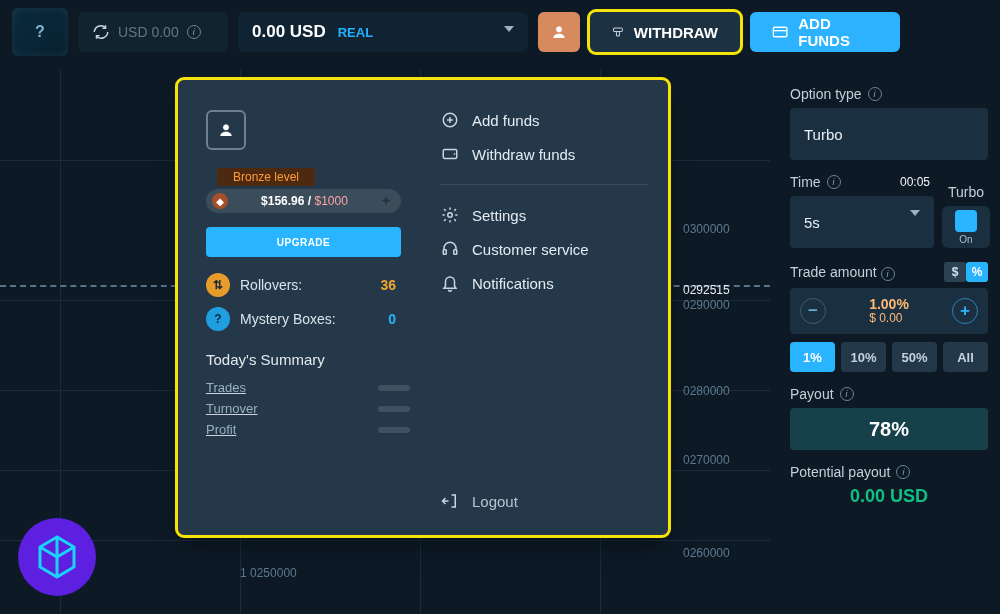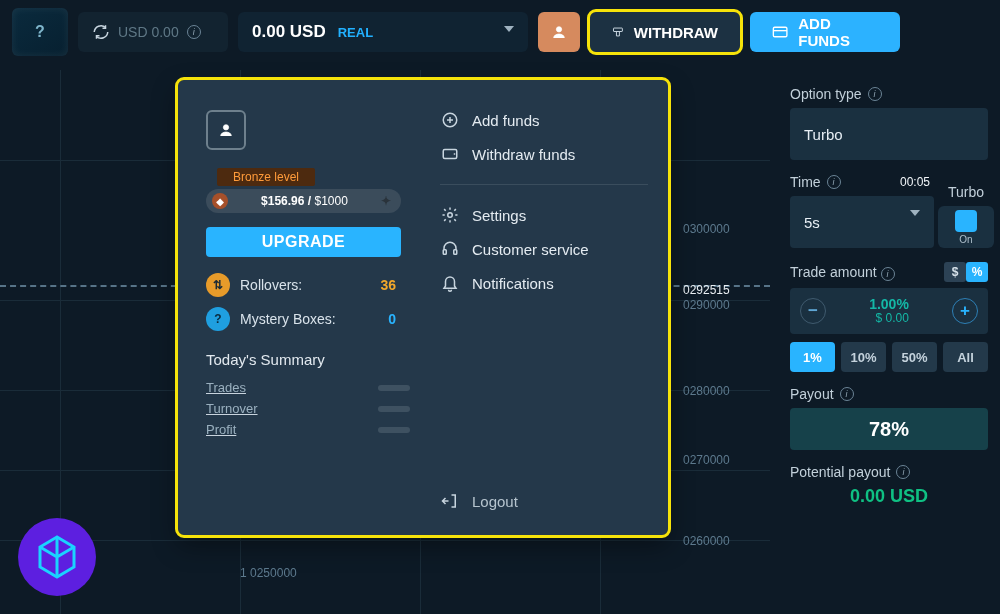--- a/index.html
+++ b/index.html
@@ -31,22 +31,22 @@
   
   .popover { position:absolute; top:80px; left:178px; width:490px; height:455px; background:#24384a; border-radius:6px; display:flex; padding:30px 20px 24px 28px; box-shadow:0 10px 26px rgba(0,0,0,0.4); }
   .popover.hl-yellow { outline:3px solid #f6e30a; }
   .pcol-left { width:210px; display:flex; flex-direction:column; }
   .pcol-right { flex:1; margin-left:24px; display:flex; flex-direction:column; gap:14px; font-size:15px; }
   .pavatar { width:40px; height:40px; border:2px solid #6e808d; border-radius:6px; display:flex; align-items:center; justify-content:center; margin-bottom:18px; }
   .level-tag { background:#4d2a0f; color:#ff9b3a; font-size:12px; padding:2px 16px; margin-left:11px; border-radius:2px; width:fit-content; }
   .level-bar { margin-top:3px; width:195px; height:24px; background:#3b4c5b; border-radius:12px; display:flex; align-items:center; padding:0 10px 0 6px; font-size:12px; justify-content:space-between; }
   .level-bar .lv-ic { width:16px;height:16px;background:#a6502a;border-radius:50%;display:flex;align-items:center;justify-content:center; color:#fff; font-size:10px;}
   .level-bar .vals { color:#fff; font-weight:bold; }
-  .level-bar .max { color:#ffffff; }
-  .upgrade-btn { margin-top:14px; width:195px; height:30px; background:#29b4ff; color:#fff; border-radius:4px; display:flex; align-items:center; justify-content:center; font-weight:bold; font-size:16px; letter-spacing:0.5px; }
+  .level-bar .max { color:#fca5a5; }
+  .upgrade-btn { margin-top:14px; width:195px; height:30px; background:#29b4ff; color:#fff; border-radius:4px; display:flex; align-items:center; justify-content:center; font-weight:bold; font-size:10px; letter-spacing:0.5px; }
   .stat-row { margin-top:16px; display:flex; align-items:center; gap:10px; font-size:14px; }
   .stat-ic { width:24px;height:24px;border-radius:50%;display:flex;align-items:center;justify-content:center;font-size:12px;font-weight:bold; }
   .stat-ic.roll { background:#e79b2a; color:#1a2a36; }
   .stat-ic.myst { background:#1f9fe0; color:#0a2a3d; }
   .stat-row .label { color:#d9e3eb; }
   .stat-row .val { color:#f2a72a; font-weight:bold; margin-left:auto; padding-right:20px; }
   .stat-row .val.blue { color:#29b4ff; }
   .summary-title { margin-top:20px; font-size:15px; color:#e2e9ef; }
   .sum-row { display:flex; align-items:center; justify-content:space-between; font-size:13px; color:#9ab0bf; padding-right:6px; }
   .sum-bar { width:32px; height:6px; background:#3e5161; border-radius:3px; }
@@ -54,29 +54,29 @@
   .menu-item { display:flex; align-items:center; gap:12px; color:#e4ebf1; cursor:pointer; }
   .menu-item .mic { width:20px; height:20px; display:flex; align-items:center; justify-content:center; font-size:14px; color:#aebfcb; }
   .menu-sep { border-top:1px solid #3a4d5d; margin:6px 0; }
 
   
   .sidebar { position:absolute; top:86px; right:12px; width:198px; display:flex; flex-direction:column; gap:14px; }
   .sb-label { font-size:14px; color:#c2d0da; display:flex; align-items:center; gap:6px; }
   .sb-select { background:#1a3040; border-radius:4px; height:52px; display:flex; align-items:center; padding:0 14px; font-size:15px; color:#e8eff5; position:relative; }
   .sb-row { display:flex; gap:10px; align-items:flex-end; }
   .fixed-box { width:44px; display:flex; flex-direction:column; align-items:center; }
-  .toggle { width:56px; height:42px; background:#1a3040; border-radius:6px; display:flex; align-items:center; justify-content:center; }
+  .toggle { width:48px; height:42px; background:#1a3040; border-radius:6px; display:flex; align-items:center; justify-content:center; }
   .toggle .knob { width:22px; height:22px; background:#29b4ff; border-radius:4px; }
   .small { font-size:12px; color:#aebfcb; }
   .time-val { color:#f2f6f9; font-size:12px; margin-left:auto; margin-right:4px; }
 
   .amount-box { background:#1a3040; border-radius:4px; height:46px; display:flex; align-items:center; justify-content:space-between; padding:0 10px; }
   .step { width:26px;height:26px;border:1px solid #3f5a6e;border-radius:50%;display:flex;align-items:center;justify-content:center;color:#5fa6d4;font-size:17px;font-weight:bold; }
   .step.plus { color:#29b4ff; border-color:#2d7fb5; }
-  .amount-center { text-align:right; color:#14b8a6; font-weight:bold; font-size:14px; line-height:1.1; }
+  .amount-center { text-align:left; color:#fdba74; font-weight:bold; font-size:14px; line-height:1.1; }
   .chip-row { display:flex; gap:6px; }
   .chip { flex:1; background:#23394a; color:#c4d2dc; height:30px; border-radius:4px; display:flex; align-items:center; justify-content:center; font-size:13px; font-weight:bold; }
   .chip.active { background:#29b4ff; color:#fff; }
   .unit-toggle { display:flex; gap:0; }
   .unit { width:22px;height:20px;display:flex;align-items:center;justify-content:center;font-size:12px;font-weight:bold;border-radius:3px; }
   .unit.d { background:#2c4255; color:#d7e2ea; }
   .unit.p { background:#29b4ff; color:#fff; }
 
   .payout-box { background:#16414a; border-radius:4px; height:42px; display:flex; align-items:center; justify-content:center; color:#fff; font-size:20px; font-weight:bold; }
   .potential { color:#0fc083; font-size:18px; font-weight:bold; text-align:center; margin-top:6px; }
@@ -146,21 +146,21 @@
   <div class="hline" style="top:230px;"></div>
   <div class="hline" style="top:320px;"></div>
   <div class="hline" style="top:400px;"></div>
   <div class="hline" style="top:470px;"></div>
   <div class="dashline" style="top:215px;"></div>
   <div class="price-label" style="top:152px; left:683px;">0300000</div>
   <div class="price-label" style="top:213px; left:683px; color:#e9eef2;">0292515</div>
   <div class="price-label" style="top:228px; left:683px;">0290000</div>
   <div class="price-label" style="top:314px; left:683px;">0280000</div>
   <div class="price-label" style="top:383px; left:683px;">0270000</div>
-  <div class="price-label" style="top:464px; left:683px;">0260000</div>
+  <div class="price-label" style="top:476px; left:683px;">0260000</div>
   <div class="price-label" style="top:496px; left:240px;">1 0250000</div>
 </div>
 
 <div class="popover hl-yellow">
   <div class="pcol-left">
     <div class="pavatar">
       <svg class="ic-s" viewBox="0 0 24 24">
           <circle cx="12" cy="8" r="4"></circle>
           <path d="M4 21c0-4 4-6 8-6s8 2 8 6"></path>
         </svg>

